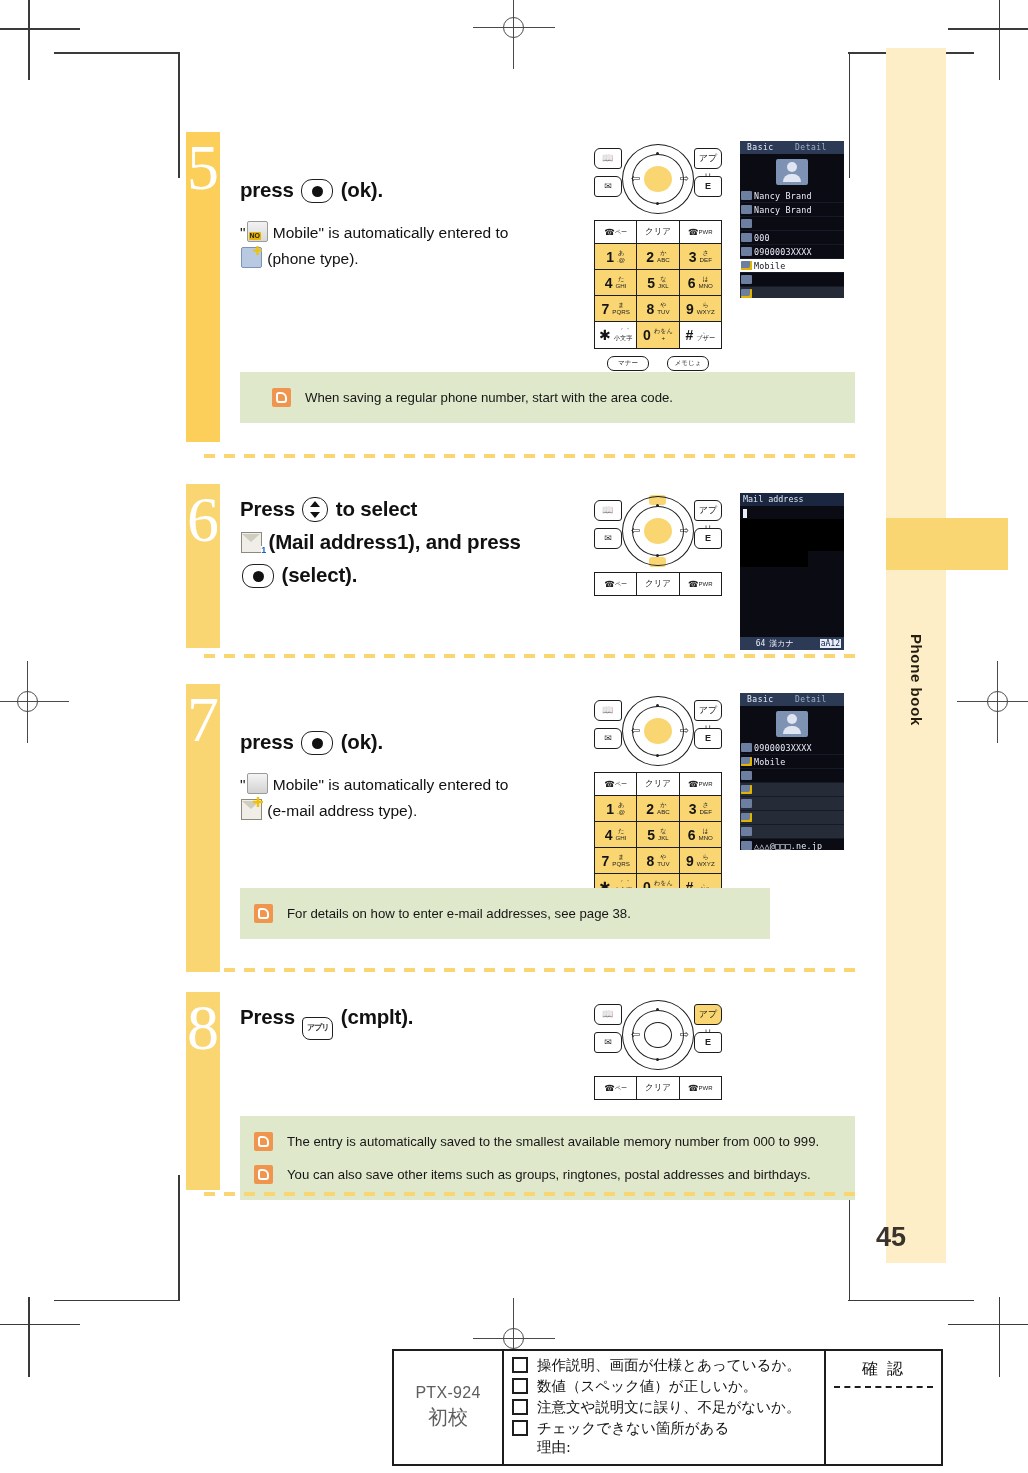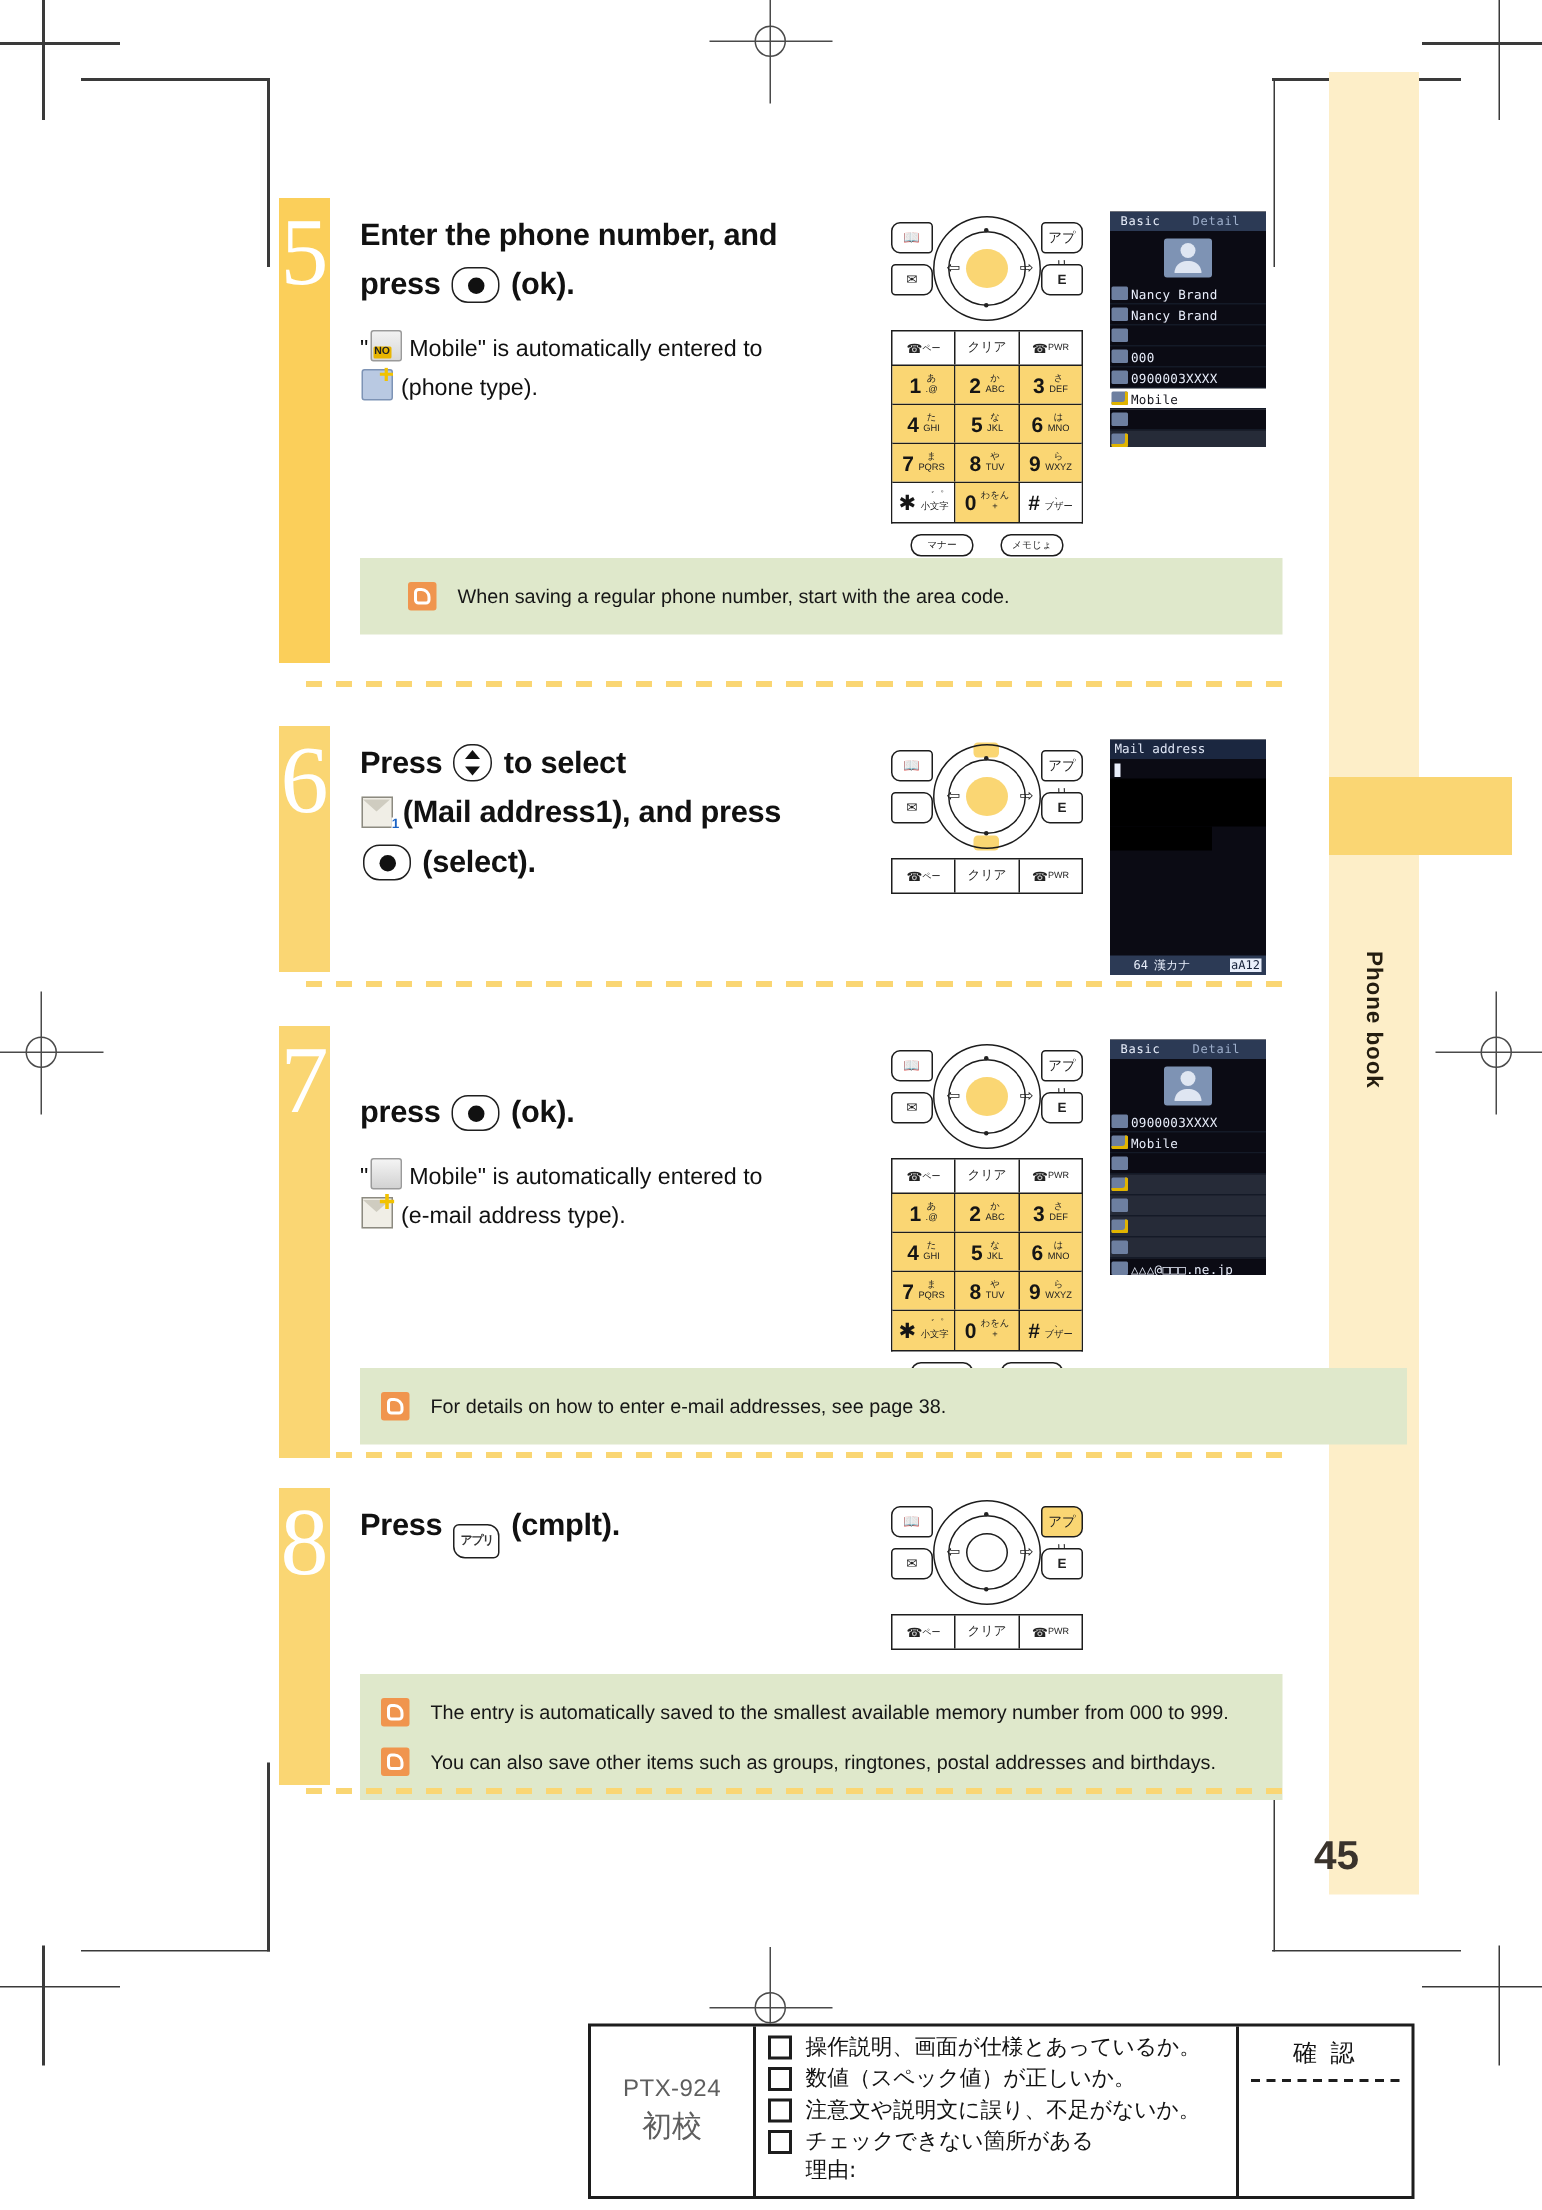--- a/index.html
+++ b/index.html
@@ -212,21 +212,21 @@
 <div id="tab-strip"></div>
 <div id="tab-active"></div>
 <div id="tab-label">Phone book</div>
 <div id="page-number">45</div>
 
 <section class="step" style="top:132px;width:700px;">
   <div class="bar bold" style="height:310px;"></div>
   <div class="num">5</div>
   <div class="body" style="width:470px;">
     <h2 class="title">
-      <span>Enter the phone number, and</span><br>
+      <br>
       <span>press</span>
       <span class="k-ok"></span>
       <span>(ok).</span>
     </h2>
     <p class="sub">
       <span>"</span><span class="ic ic-phone-no"></span>
       <span>Mobile" is automatically entered to</span><br>
       <span class="ic ic-telplus"></span>
       <span>(phone type).</span>
     </p>
@@ -581,21 +581,21 @@
         <span class="li"></span>
         <span class="lt"></span>
       </div>
     <div class="lrow">
         <span class="li"></span>
         <span class="lt">△△△@□□□.ne.jp</span>
       </div>
 
   </div>
 
-  <div class="note" style="left:54px;top:228px;width:698px;">
+  <div class="note" style="left:54px;top:204px;width:530px;">
     <div class="row">
         <span class="hand"></span>
       <span class="txt">For details on how to enter e-mail addresses, see page 38.</span>
       </div>
   </div>
 </section>
 
 <div class="dash" style="left:204px;top:968px;width:654px;"></div>
 
 <section class="step" style="top:992px;width:700px;">

